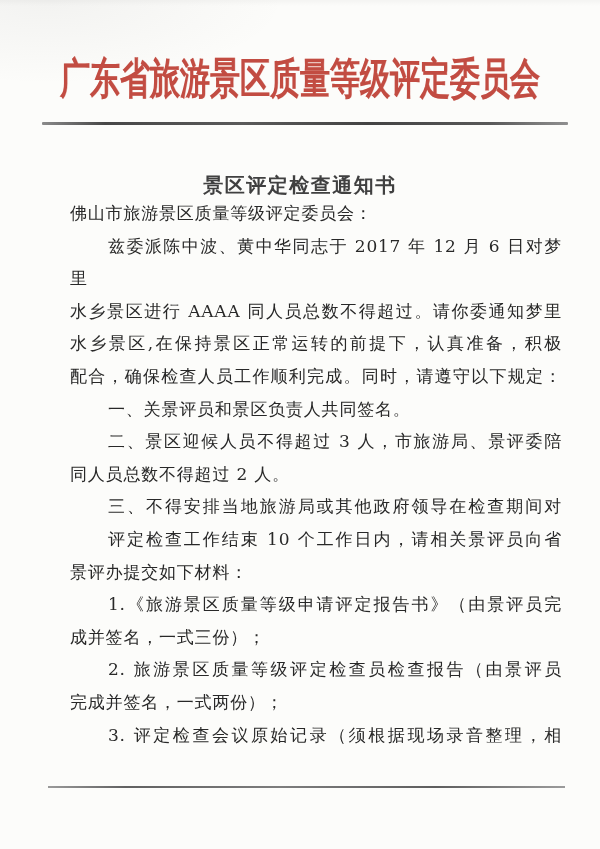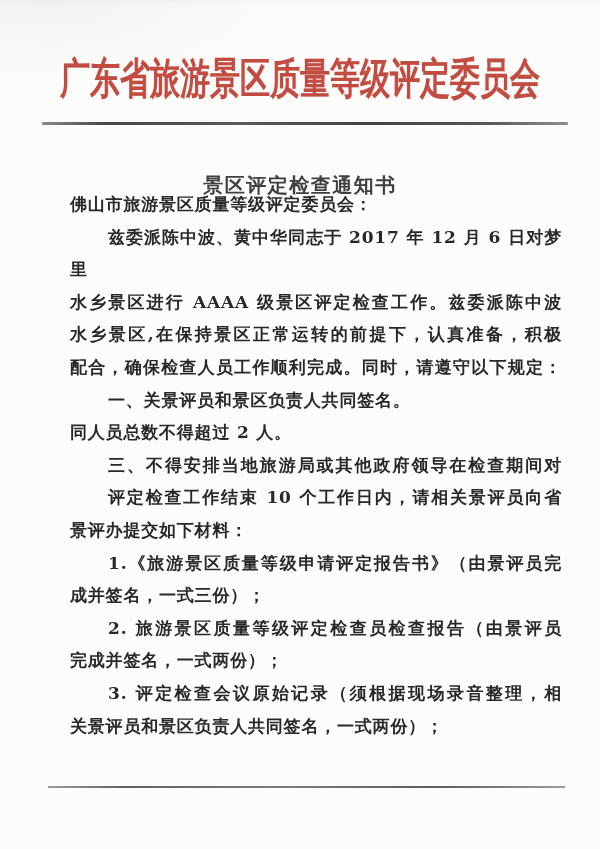--- a/index.html
+++ b/index.html
@@ -57,28 +57,27 @@
     width: 100%;
     text-align: center;
     font-size: 20px;
     font-weight: bold;
     color: #404040;
     letter-spacing: 1.5px;
     margin-top: 36px;
   }
   .body-text {
     position: absolute;
-    top: 188px;
+    top: 197px;
     left: 70px;
     width: 492px;
     font-size: 17px;
     color: #282828;
     line-height: 32.6px;
     letter-spacing: 0.8px;
-    font-weight: bold;
   }
   .line {
     min-height: 32.6px;
   }
   .line.indent {
     text-indent: 38px;
   }
   .line.full {
     text-align: justify;
     text-align-last: justify;
@@ -100,30 +99,30 @@
 
   <div class="org-title">广东省旅游景区质量等级评定委员会</div>
 
   <div class="rule-top"></div>
 
   <div class="doc-title">景区评定检查通知书</div>
 
   <div class="body-text">
     <div class="line">佛山市旅游景区质量等级评定委员会：</div>
     <div class="line indent full">兹委派陈中波、黄中华同志于 2017 年 12 月 6 日对梦里</div>
-    <div class="line full">水乡景区进行 AAAA 级景区评定检查工作。兹委派陈中波</div>
+    <div class="line full">水乡景区进行 AAAA 同人员总数不得超过。请你委通知梦里</div>
     <div class="line full">水乡景区,在保持景区正常运转的前提下，认真准备，积极</div>
     <div class="line full">配合，确保检查人员工作顺利完成。同时，请遵守以下规定：</div>
     <div class="line indent">一、关景评员和景区负责人共同签名。</div>
+    <div class="line indent full">二、景区迎候人员不得超过 3 人，市旅游局、景评委陪</div>
     <div class="line">同人员总数不得超过 2 人。</div>
     <div class="line indent full">三、不得安排当地旅游局或其他政府领导在检查期间对</div>
     <div class="line indent full">评定检查工作结束 10 个工作日内，请相关景评员向省</div>
     <div class="line">景评办提交如下材料：</div>
     <div class="line indent full">1.《旅游景区质量等级申请评定报告书》（由景评员完</div>
     <div class="line">成并签名，一式三份）；</div>
     <div class="line indent full">2. 旅游景区质量等级评定检查员检查报告（由景评员</div>
     <div class="line">完成并签名，一式两份）；</div>
     <div class="line indent full">3. 评定检查会议原始记录（须根据现场录音整理，相</div>
-    <div class="line">关景评员和景区负责人共同签名，一式两份）；</div>
   </div>
 
   <div class="rule-bottom"></div>
 </div>
 
 </body></html>

